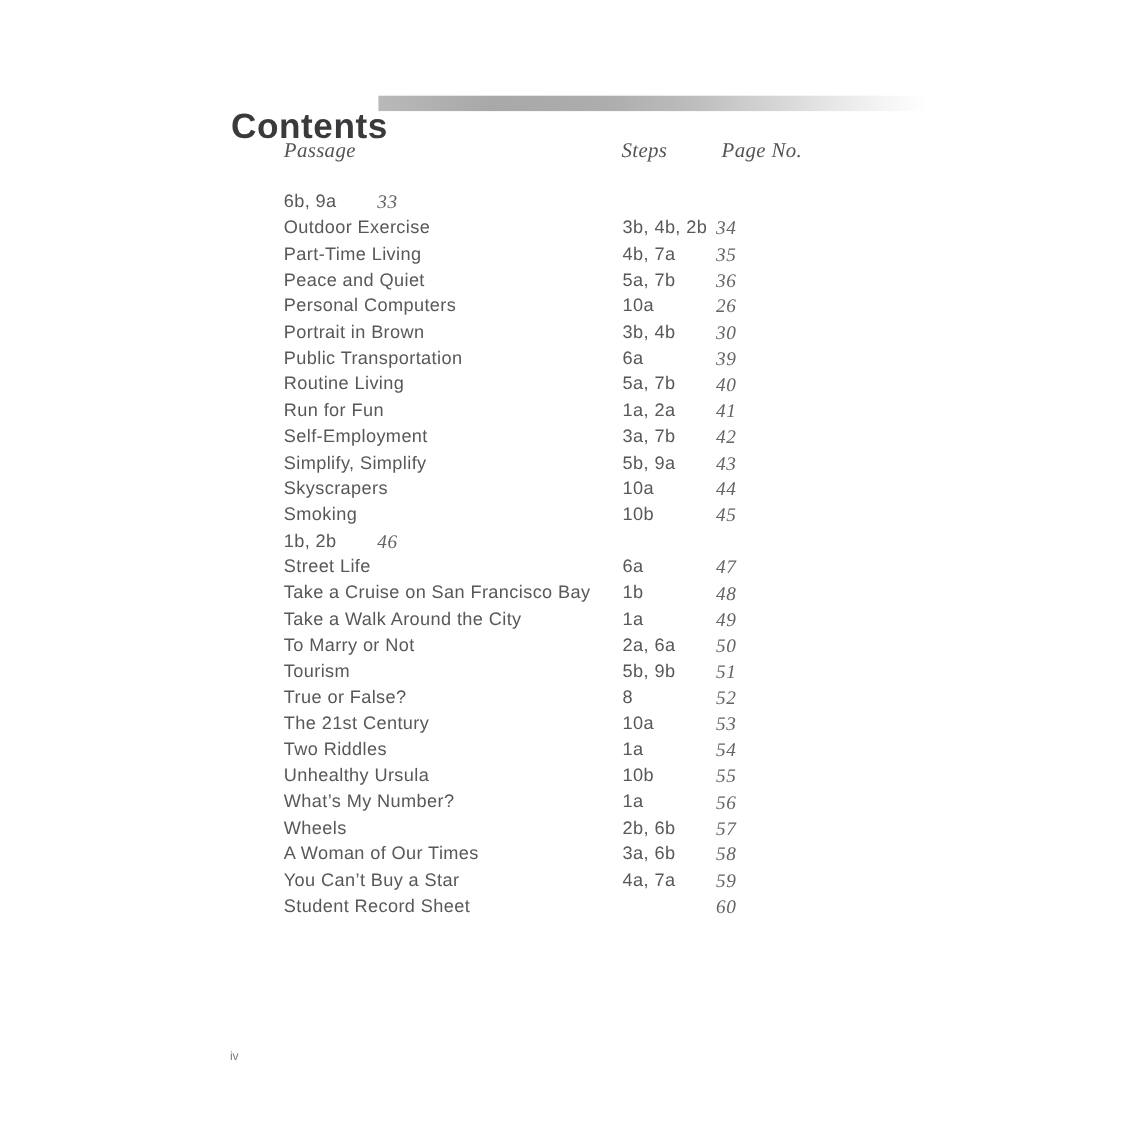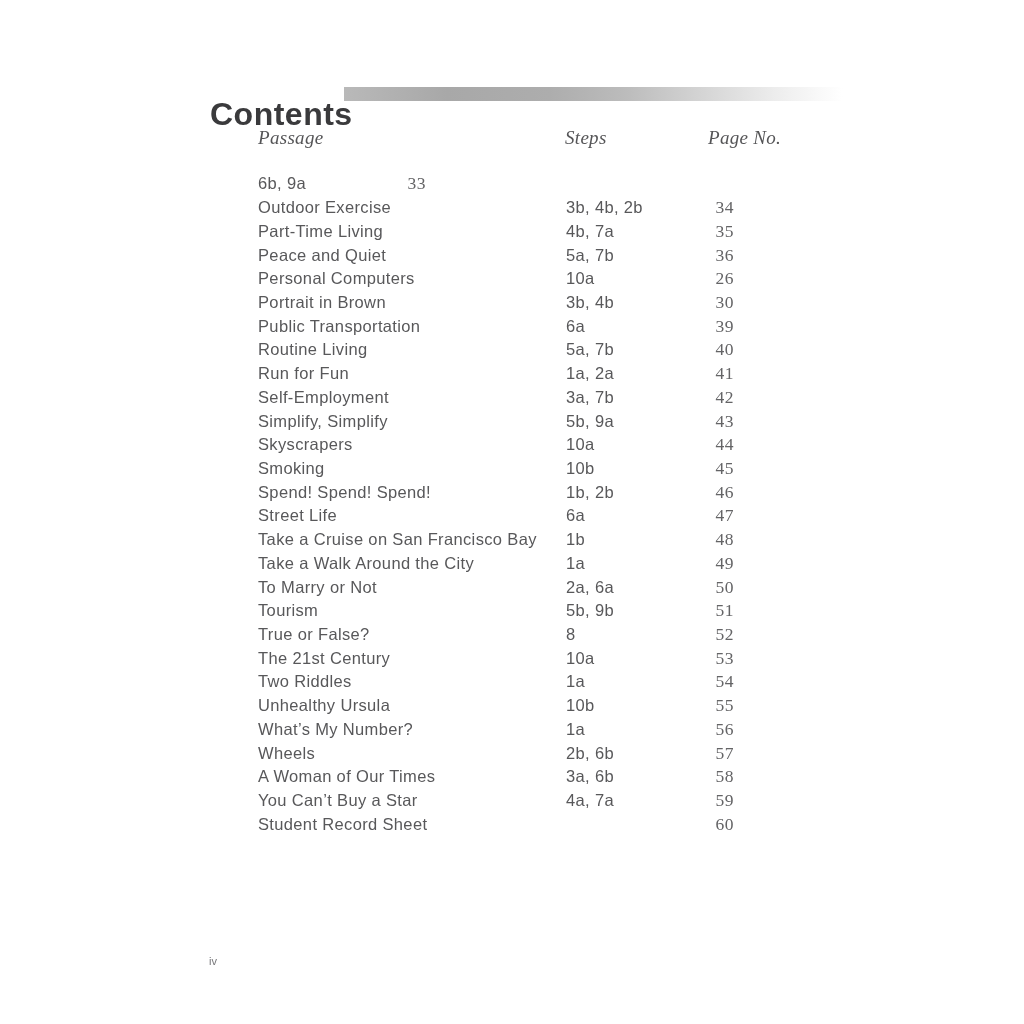--- a/index.html
+++ b/index.html
@@ -30,43 +30,44 @@
     position: absolute;
     top: 127px;
     font-family: "Liberation Serif", serif;
     font-style: italic;
     font-size: 19px;
     color: #555557;
     letter-spacing: 0.3px;
   }
   .col-header.passage { left: 258px; }
   .col-header.steps   { left: 565px; }
-  .col-header.pageno  { left: 708px; }
+  .col-header.pageno  { left: 656px; }
   .contents-rows {
     position: absolute;
     left: 258px; top: 172px;
     width: 476px;
   }
   .contents-row {
     display: flex;
     align-items: center;
     height: 23.72px;
   }
   .cell {
     font-size: 16.5px;
     color: #58585a;
     letter-spacing: 0.35px;
     white-space: nowrap;
   }
   .cell.passage { width: 308px; }
   .cell.steps   { width: 85px; }
   .cell.page {
     width: 83px;
-    text-align: right;
+    text-align: left;
     font-family: "Liberation Serif", serif;
+    font-style: italic;
     font-size: 17.5px;
     color: #646466;
     letter-spacing: 0.5px;
   }
   .folio {
     position: absolute;
     left: 209px; top: 955px;
     font-size: 11px;
     color: #77777a;
   }
@@ -145,21 +146,20 @@
     <span class="cell passage">Skyscrapers</span>
     <span class="cell steps">10a</span>
     <span class="cell page">44</span>
   </div>
       <div class="contents-row">
     <span class="cell passage">Smoking</span>
     <span class="cell steps">10b</span>
     <span class="cell page">45</span>
   </div>
       <div class="contents-row">
-    <span class="cell passage">Spend! Spend! Spend!</span>
     <span class="cell steps">1b, 2b</span>
     <span class="cell page">46</span>
   </div>
       <div class="contents-row">
     <span class="cell passage">Street Life</span>
     <span class="cell steps">6a</span>
     <span class="cell page">47</span>
   </div>
       <div class="contents-row">
     <span class="cell passage">Take a Cruise on San Francisco Bay</span>

